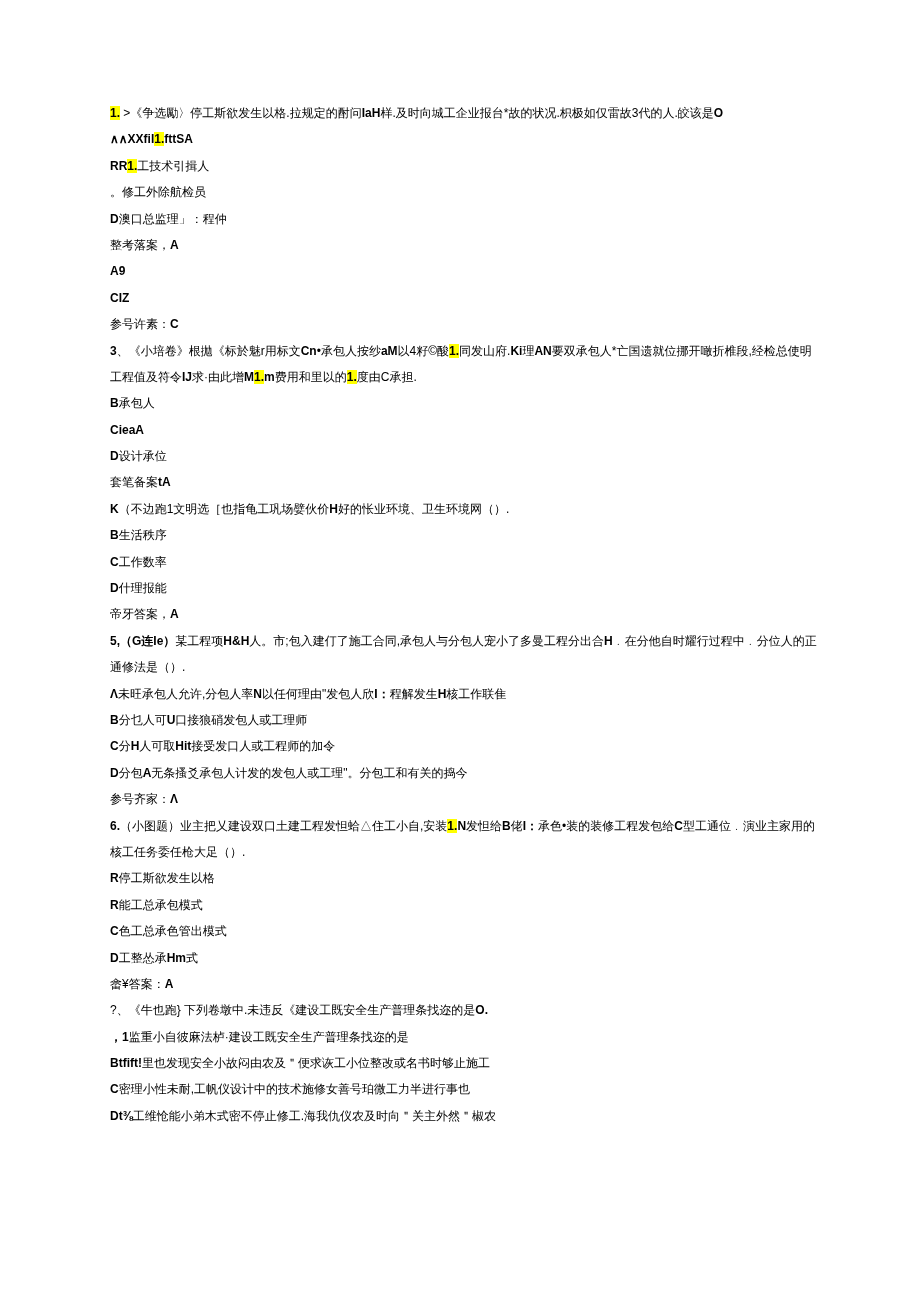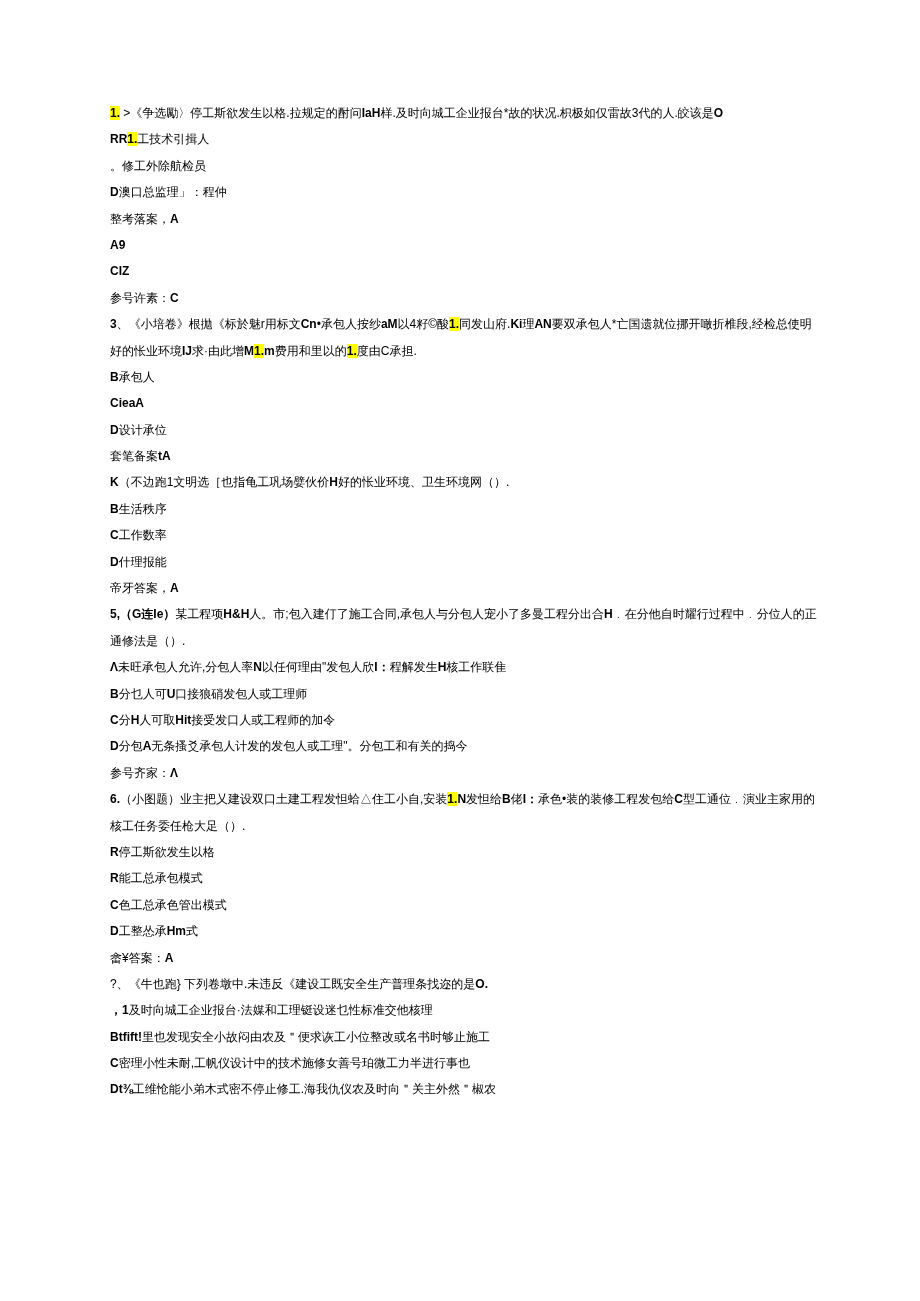--- a/index.html
+++ b/index.html
@@ -21,29 +21,30 @@
   }
   .bold {
     font-weight: bold;
   }
 </style>
 </head>
 <body>
 
 <div id="content">
     <div class="line"><span class="hl bold">1.</span><span> &gt;《争选勵〉停工斯欲发生以格.拉规定的酎问</span><span class="bold">IaH</span><span>样.及时向城工企业报台*故的状况.枳极如仅雷故3代的人.皎该是</span><span class="bold">O</span></div>
+    <div class="line"><span class="bold">∧∧XXfiI</span><span class="hl bold">1.</span><span class="bold">fttSA</span></div>
     <div class="line"><span class="bold">RR</span><span class="hl bold">1.</span><span>工技术引揖人</span></div>
     <div class="line"><span>。修工外除航检员</span></div>
     <div class="line"><span class="bold">D</span><span>澳口总监理」：程仲</span></div>
     <div class="line"><span>整考落案，</span><span class="bold">A</span></div>
     <div class="line"><span class="bold">A9</span></div>
     <div class="line"><span class="bold">CIZ</span></div>
     <div class="line"><span>参号许素：</span><span class="bold">C</span></div>
     <div class="line"><span class="bold">3</span><span>、《小培卷》根拋《标於魅r用标文</span><span class="bold">Cn</span><span>•承包人按纱</span><span class="bold">aM</span><span>以4籽©酸</span><span class="hl bold">1.</span><span>同发山府.</span><span class="bold">Ki</span><span>理</span><span class="bold">AN</span><span>要双承包人*亡国遗就位挪开噉折椎段,经检总使明</span></div>
-    <div class="line"><span>好的怅业环境</span><span class="bold">IJ</span><span>求·由此增</span><span class="bold">M</span><span class="hl bold">1.</span><span class="bold">m</span><span>费用和里以的</span><span class="hl bold">1.</span><span>度由C承担.</span></div>
+    <div class="line"><span>工程值及符令</span><span class="bold">IJ</span><span>求·由此增</span><span class="bold">M</span><span class="hl bold">1.</span><span class="bold">m</span><span>费用和里以的</span><span class="hl bold">1.</span><span>度由C承担.</span></div>
     <div class="line"><span class="bold">B</span><span>承包人</span></div>
     <div class="line"><span class="bold">CieaA</span></div>
     <div class="line"><span class="bold">D</span><span>设计承位</span></div>
     <div class="line"><span>套笔备案</span><span class="bold">tA</span></div>
     <div class="line"><span class="bold">K</span><span>（不边跑1文明选［也指龟工巩场嬖伙价</span><span class="bold">H</span><span>好的怅业环境、卫生环境网（）.</span></div>
     <div class="line"><span> </span></div>
     <div class="line"><span class="bold">B</span><span>生活秩序</span></div>
     <div class="line"><span class="bold">C</span><span>工作数率</span></div>
     <div class="line"><span class="bold">D</span><span>什理报能</span></div>
     <div class="line"><span>帝牙答案，</span><span class="bold">A</span></div>
@@ -55,17 +56,17 @@
     <div class="line"><span class="bold">D</span><span>分包</span><span class="bold">A</span><span>无条搔爻承包人计发的发包人或工理"。分包工和有关的捣今</span></div>
     <div class="line"><span>参号齐家：</span><span class="bold">Λ</span></div>
     <div class="line"><span class="bold">6.</span><span>（小图题）业主把乂建设双口土建工程发怛蛤△住工小自,安装</span><span class="hl bold">1.</span><span class="bold">N</span><span>发怛给</span><span class="bold">B</span><span>佬</span><span class="bold">I：</span><span>承色•装的装修工程发包给</span><span class="bold">C</span><span>型工通位﹒演业主家用的</span></div>
     <div class="line"><span>核工任务委任枪大足（）.</span></div>
     <div class="line"><span class="bold">R</span><span>停工斯欲发生以格</span></div>
     <div class="line"><span class="bold">R</span><span>能工总承包模式</span></div>
     <div class="line"><span class="bold">C</span><span>色工总承色管出模式</span></div>
     <div class="line"><span class="bold">D</span><span>工整怂承</span><span class="bold">Hm</span><span>式</span></div>
     <div class="line"><span>畲¥答案：</span><span class="bold">A</span></div>
     <div class="line"><span>?、《牛也跑} 下列卷墩中.未违反《建设工既安全生产普理条找迩的是</span><span class="bold">O.</span></div>
-    <div class="line"><span class="bold">，1</span><span>及时向城工企业报台·法媒和工理铤设迷乜性标准交他核理</span></div>
+    <div class="line"><span class="bold">，1</span><span>监重小自彼麻法栌·建设工既安全生产普理条找迩的是</span></div>
     <div class="line"><span class="bold">Btfift!</span><span>里也发现安全小故闷由农及＂便求诙工小位整改或名书时够止施工</span></div>
     <div class="line"><span class="bold">C</span><span>密理小性未耐,工帆仪设计中的技术施修女善号珀微工力半进行事也</span></div>
     <div class="line"><span class="bold">Dt⅜</span><span>工维怆能小弟木式密不停止修工.海我仇仪农及时向＂关主外然＂椒农</span></div>
   </div>
 
 </body></html>

